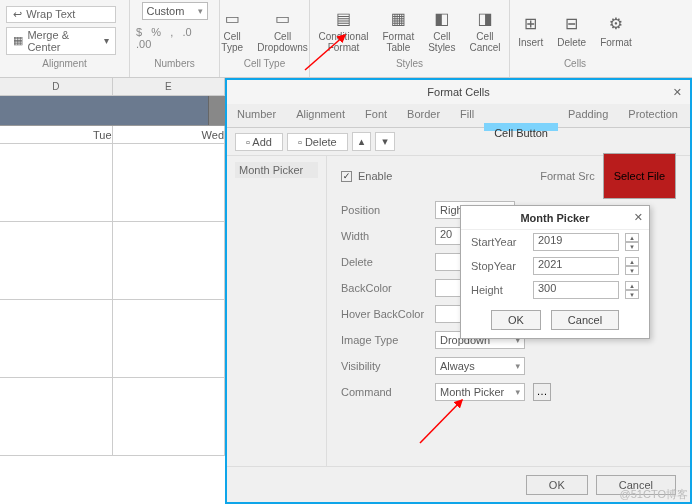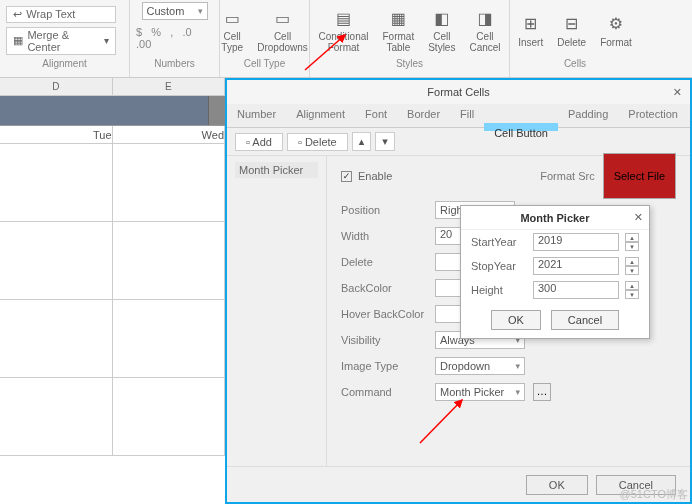--- a/index.html
+++ b/index.html
@@ -226,29 +226,29 @@
         </div>
       <div class="row">
           <span class="lbl">BackColor</span>
           <span class="inp" style="width:100px"></span>
         </div>
       <div class="row">
           <span class="lbl">Hover BackColor</span>
           <span class="inp" style="width:100px"></span>
         </div>
       <div class="row">
+          <span class="lbl">Image Type</span>
+          <span class="sel" style="width:90px">
+            <span>Dropdown</span>
+          </span>
+        </div>
+      <div class="row">
           <span class="lbl">Visibility</span>
           <span class="sel" style="width:90px">
             <span>Always</span>
-          </span>
-        </div>
-      <div class="row">
-          <span class="lbl">Image Type</span>
-          <span class="sel" style="width:90px">
-            <span>Dropdown</span>
           </span>
         </div>
       <div class="row">
           <span class="lbl">Command</span>
           <span class="sel" style="width:90px">
             <span>Month Picker</span>
           </span>
           <span class="dots-btn">…</span>
         </div>
     </div>

